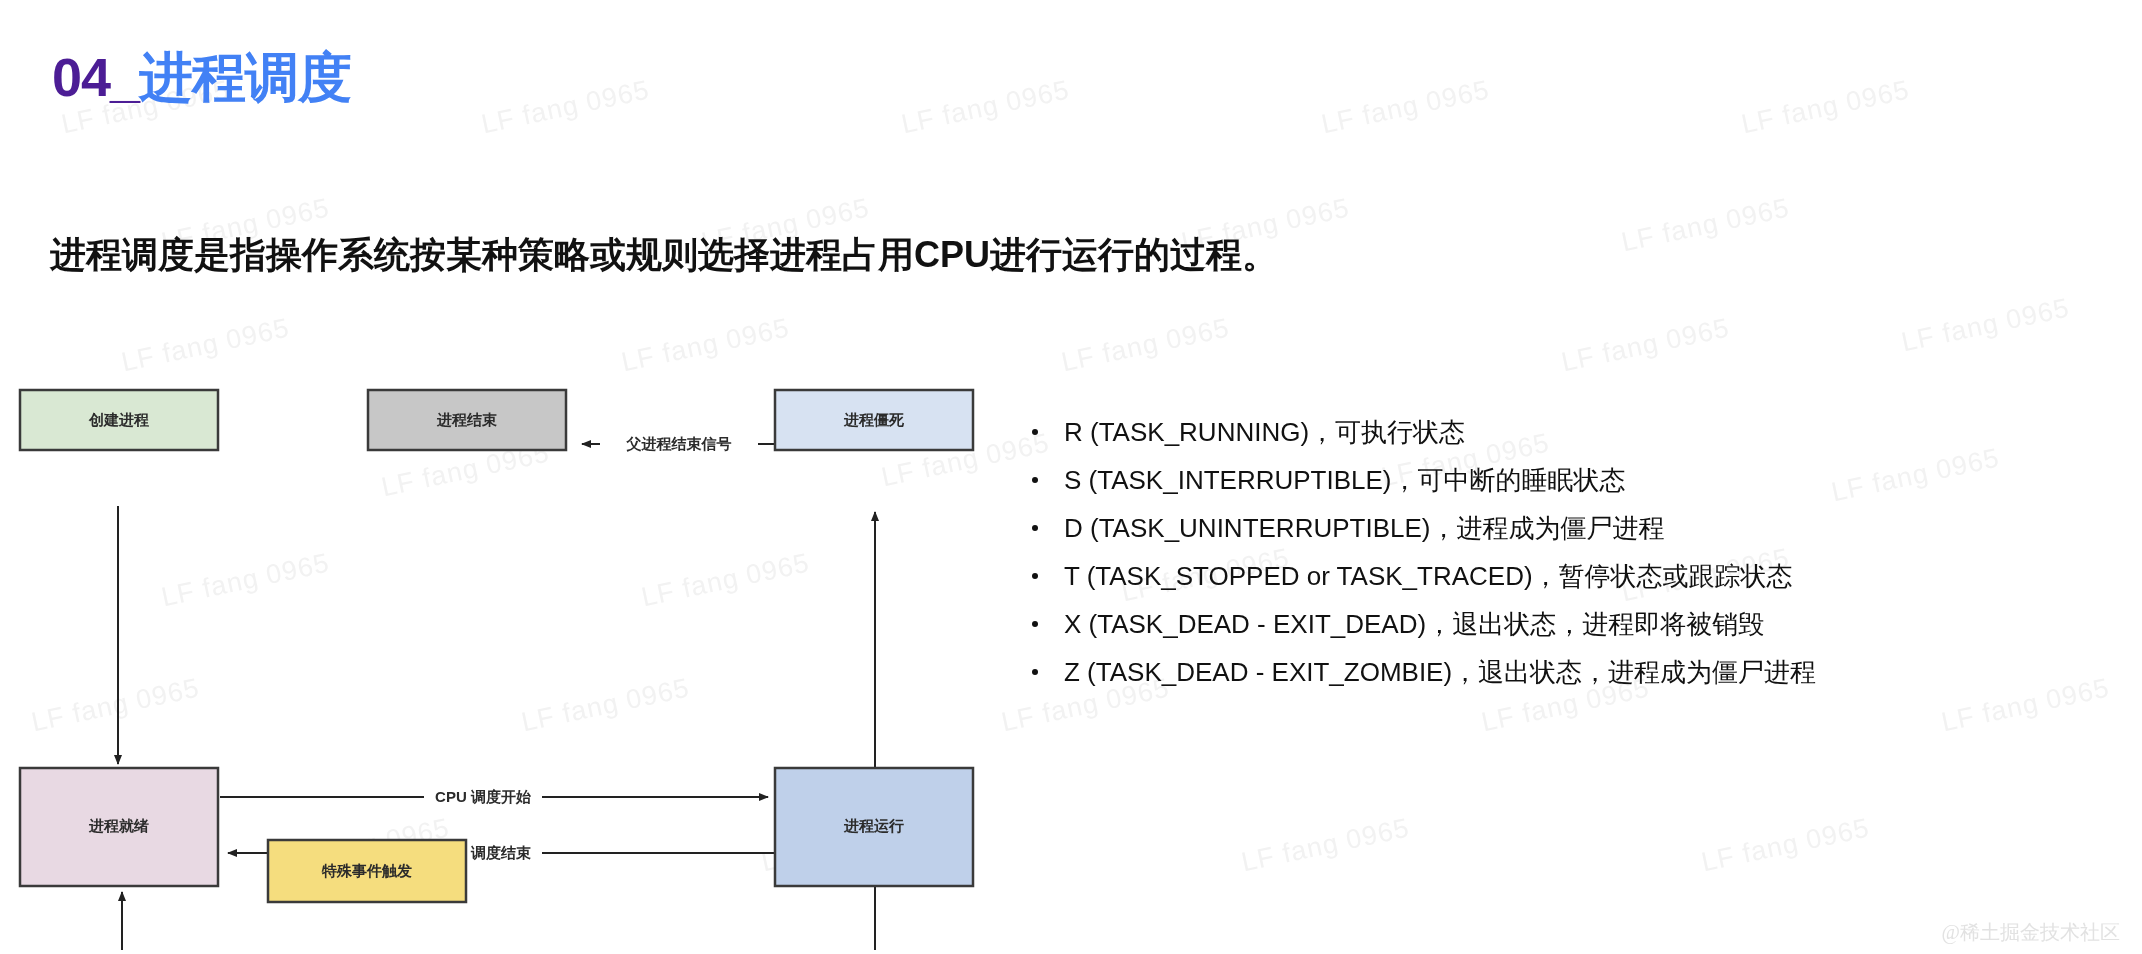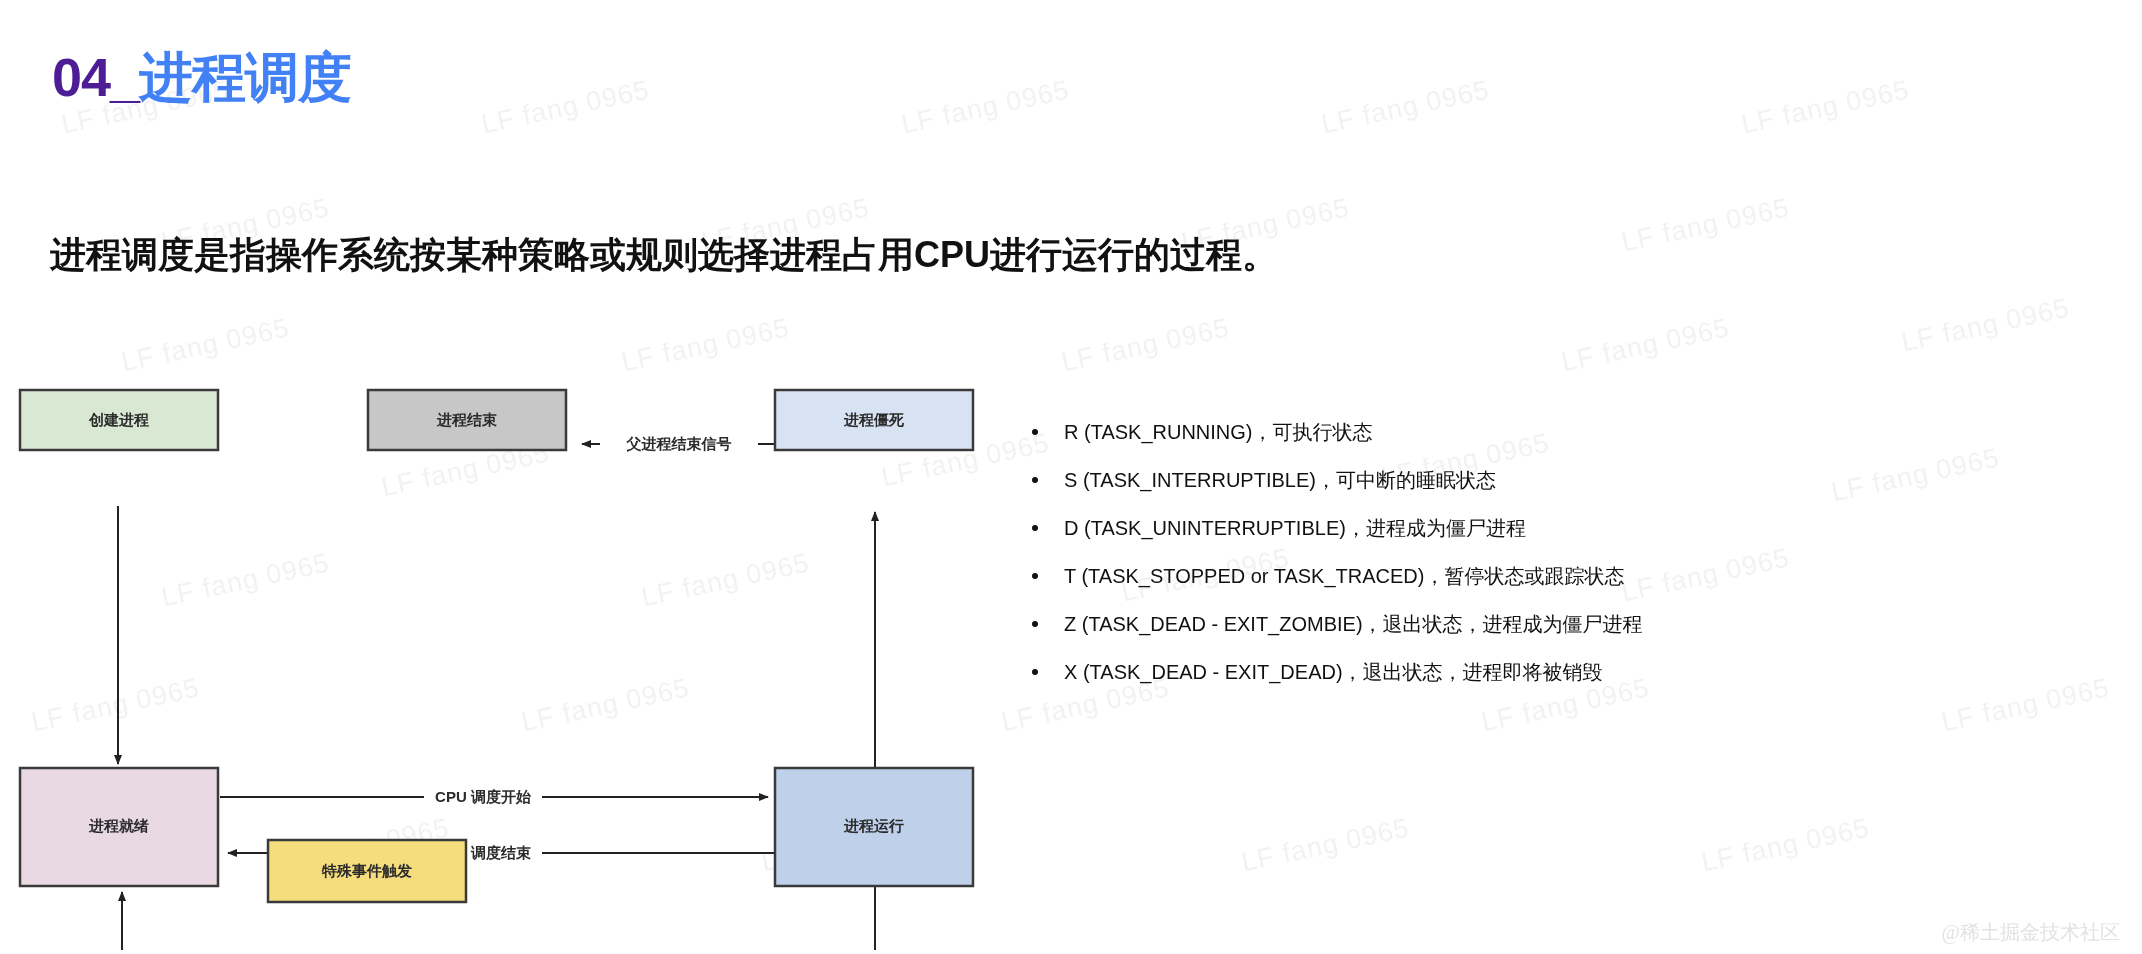--- a/index.html
+++ b/index.html
@@ -93,21 +93,21 @@
     top: 408px;
     width: 1100px;
     z-index: 10;
     list-style: none;
     margin: 0;
     padding: 0;
   }
   #state-list li {
     position: relative;
     padding-left: 46px;
-    font-size: 20px;
+    font-size: 26px;
     line-height: 48px;
     color: #111111;
     white-space: nowrap;
     margin-bottom: 0px;
     height: 48px;
   }
   #state-list li::before {
     content: "";
     position: absolute;
     left: 14px;
@@ -266,17 +266,17 @@
     <text class="dgm-label" x="367" y="72">特殊事件触发</text>
   </g>
 </svg>
 </div>
 
 <ul id="state-list">
   <li>R (TASK_RUNNING)，可执行状态</li>
   <li>S (TASK_INTERRUPTIBLE)，可中断的睡眠状态</li>
   <li>D (TASK_UNINTERRUPTIBLE)，进程成为僵尸进程</li>
   <li>T (TASK_STOPPED or TASK_TRACED)，暂停状态或跟踪状态</li>
+  <li>X (TASK_DEAD - EXIT_DEAD)，退出状态，进程即将被销毁</li>
   <li>Z (TASK_DEAD - EXIT_ZOMBIE)，退出状态，进程成为僵尸进程</li>
-  <li>X (TASK_DEAD - EXIT_DEAD)，退出状态，进程即将被销毁</li>
 </ul>
 
 <div id="footer-credit">@稀土掘金技术社区</div>
 
 </body></html>

